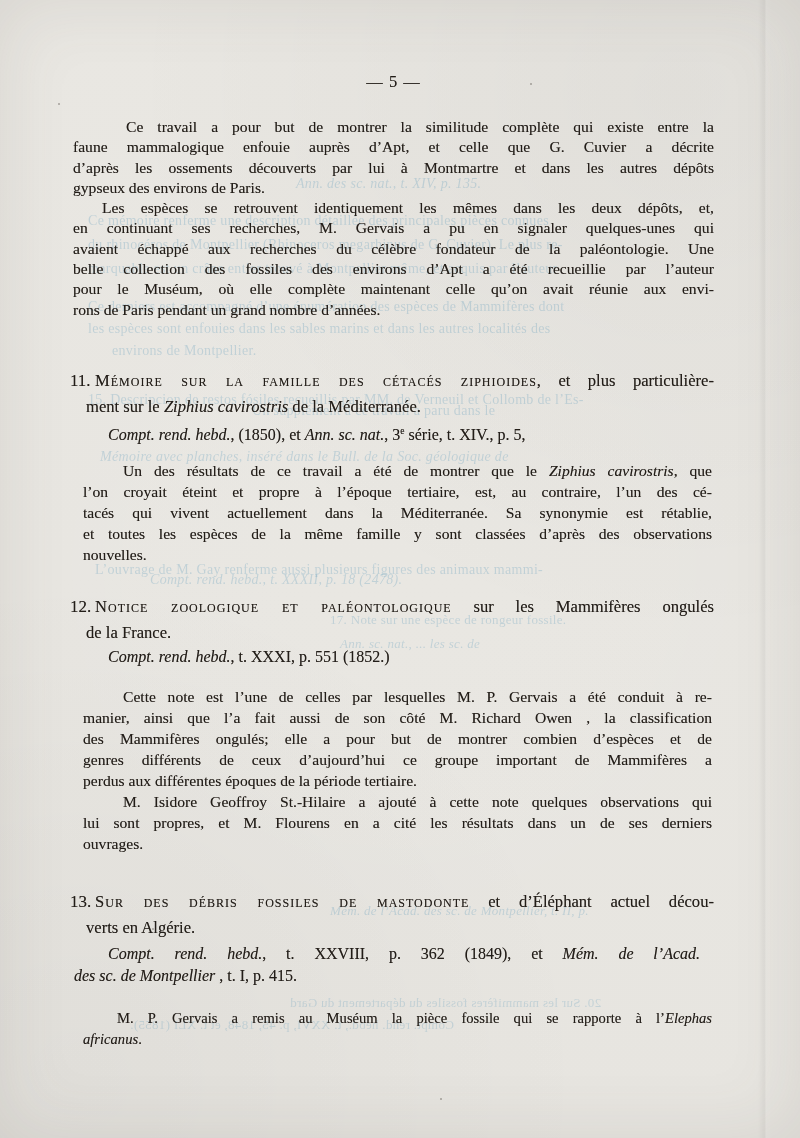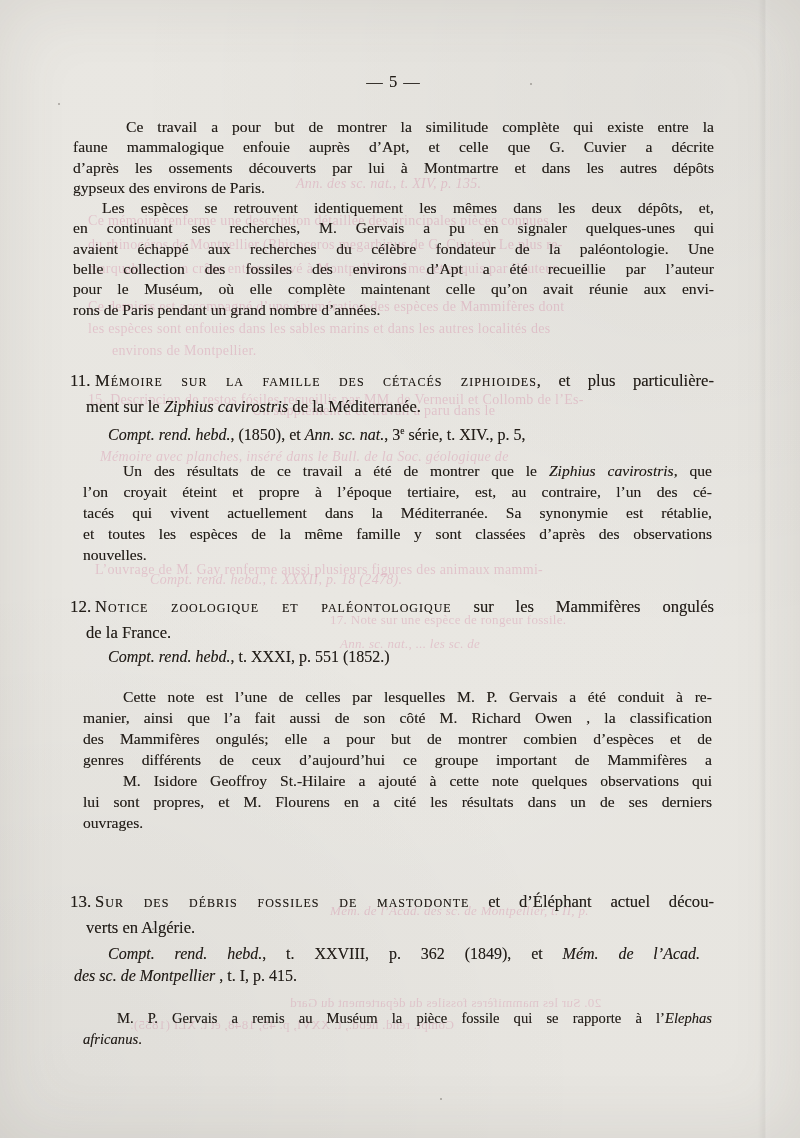--- a/index.html
+++ b/index.html
@@ -23,21 +23,21 @@
   }
   .crease {
     position:absolute; top:0; left:758px; width:14px; height:1138px; z-index:1;
     background:linear-gradient(to right, transparent, rgba(0,0,0,0.045) 45%, rgba(255,255,255,0.05) 60%, transparent);
   }
   .speck { position:absolute; border-radius:50%; background:rgba(60,55,48,0.4); z-index:1; }
 
   
   .ghost {
     position:absolute; z-index:1;
-    color:#be185d; opacity:0.17;
+    color:#0369a1; opacity:0.17;
     filter:blur(0.6px);
     font-size:14px; white-space:nowrap;
     letter-spacing:0.3px;
   }
   .ghost.gi { font-style:italic; }
   .ghost.gm { transform:scaleX(-1); opacity:0.15; }
 
   
   .ink { position:absolute; z-index:2; }
   .ink, .tline { text-shadow: 0 0 0.5px rgba(30,25,20,0.45); }
@@ -165,20 +165,21 @@
       <div class="tline last">de la France.</div>
     </div>
   <div class="tblock reference">
       <div class="tline last"><i>Compt. rend. hebd.</i>, t. XXXI, p. 551 (1852.)</div>
     </div>
   <div class="tblock note note-a">
       <div class="tline">Cette note est l’une de celles par lesquelles M. P. Gervais a été conduit à re-</div>
       <div class="tline">manier, ainsi que l’a fait aussi de son côté M. Richard Owen , la classification</div>
       <div class="tline">des Mammifères ongulés; elle a pour but de montrer combien d’espèces et de</div>
       <div class="tline">genres différents de ceux d’aujourd’hui ce groupe important de Mammifères a</div>
+      <div class="tline last">perdus aux différentes époques de la période tertiaire.</div>
     </div>
   <div class="tblock note note-b">
       <div class="tline">M. Isidore Geoffroy St.-Hilaire a ajouté à cette note quelques observations qui</div>
       <div class="tline">lui sont propres, et M. Flourens en a cité les résultats dans un de ses derniers</div>
       <div class="tline last">ouvrages.</div>
     </div>
 </div>
 
 <div class="ink entry" id="entry13">
   <span class="entry-number">13.</span>

